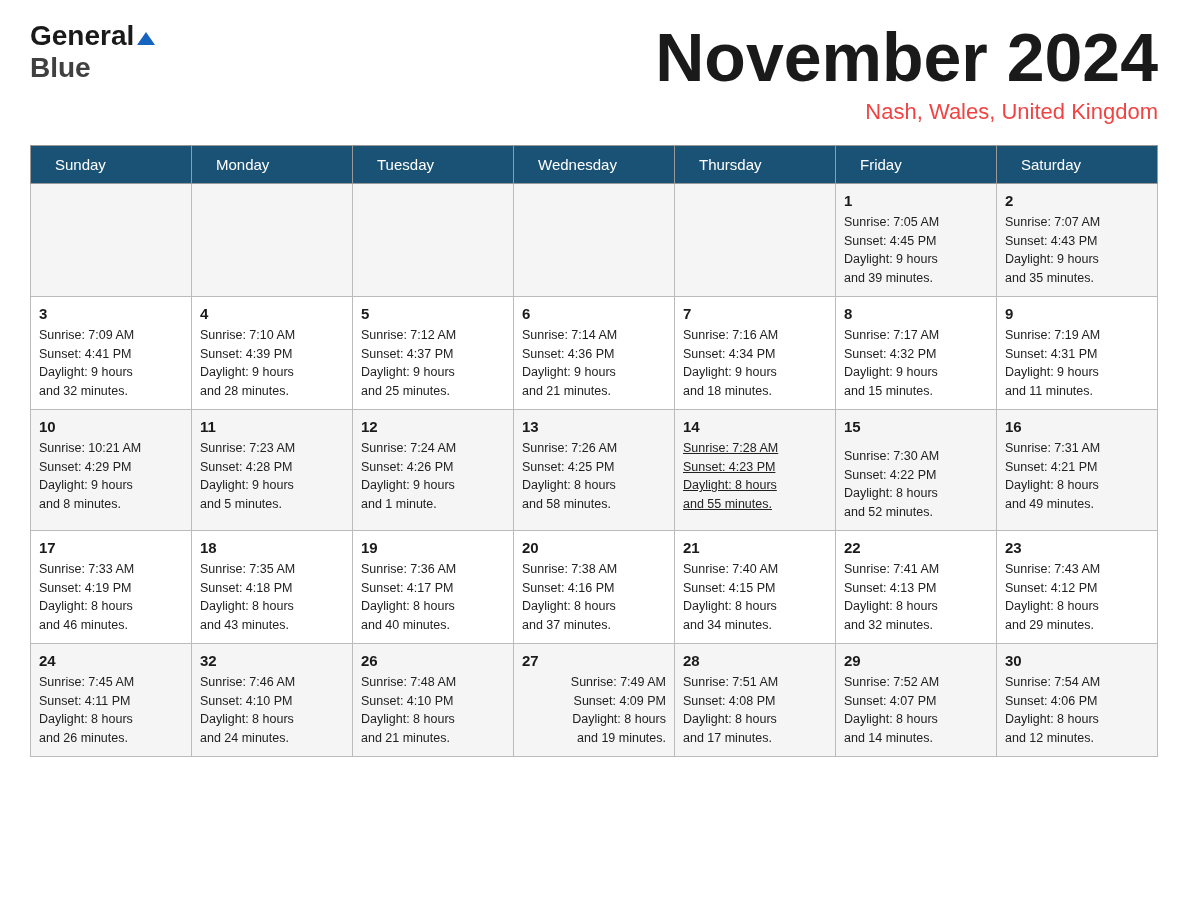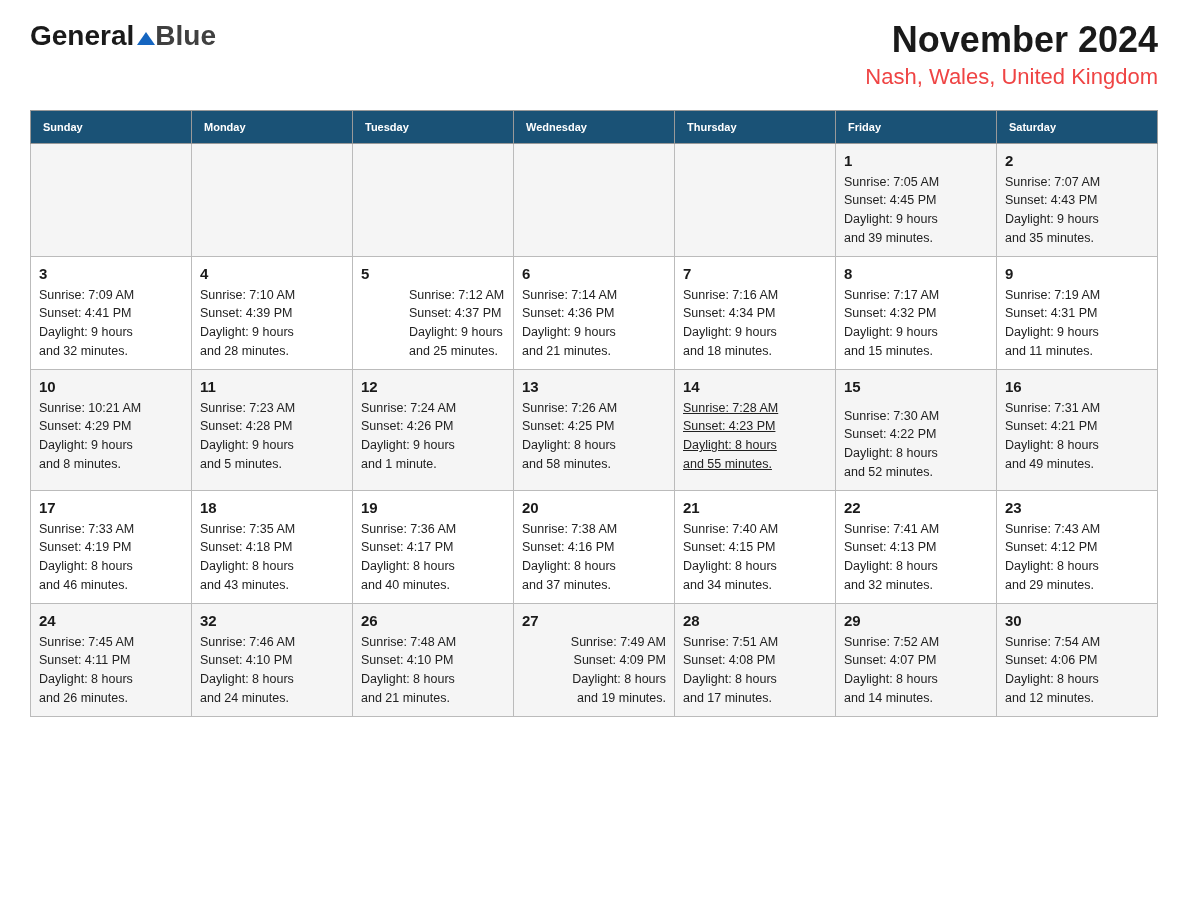--- a/index.html
+++ b/index.html
@@ -11,48 +11,48 @@
       min-height: 918px;
     }
     .header {
       display: flex;
       justify-content: space-between;
       align-items: flex-start;
       margin-bottom: 20px;
     }
     .logo {
       display: flex;
-      flex-direction: row;
+      flex-direction: column;
       align-items: flex-start;
     }
     .title-section {
       text-align: right;
     }
     .month-title {
-      font-size: 36px;
+      font-size: 68px;
       font-weight: bold;
       color: #1a1a1a;
       line-height: 1.1;
     }
     .location {
       font-size: 22px;
       color: #ef4444;
       margin-top: 4px;
     }
     .calendar {
       width: 100%;
       border-collapse: collapse;
       border: 1px solid #aaa;
     }
     .calendar thead tr th {
       background-color: #1a5276;
       color: #ffffff;
-      font-size: 11px;
-      font-weight: bold;
-      padding: 10px 12px;
+      font-size: 15px;
+      font-weight: normal;
+      padding: 10px 24px;
       text-align: left;
       border: 1px solid #999;
     }
     .calendar tbody tr td {
       vertical-align: top;
       padding: 8px 8px;
       border: 1px solid #bbb;
       width: 14.28%;
       min-height: 100px;
       font-size: 13px;
@@ -147,21 +147,21 @@
         </td>
         <td>
           <div class="day-number">4</div>
           <div class="day-info" style="white-space: pre-line;">Sunrise: 7:10 AM
 Sunset: 4:39 PM
 Daylight: 9 hours
 and 28 minutes.</div>
         </td>
         <td>
           <div class="day-number">5</div>
-          <div class="day-info" style="white-space: pre-line; margin-left: 48px;">Sunrise: 7:12 AM
+          <div class="day-info" style="white-space: pre-line;">Sunrise: 7:12 AM
 Sunset: 4:37 PM
 Daylight: 9 hours
 and 25 minutes.</div>
         </td>
         <td>
           <div class="day-number">6</div>
           <div class="day-info" style="white-space: pre-line;">Sunrise: 7:14 AM
 Sunset: 4:36 PM
 Daylight: 9 hours
 and 21 minutes.</div>

